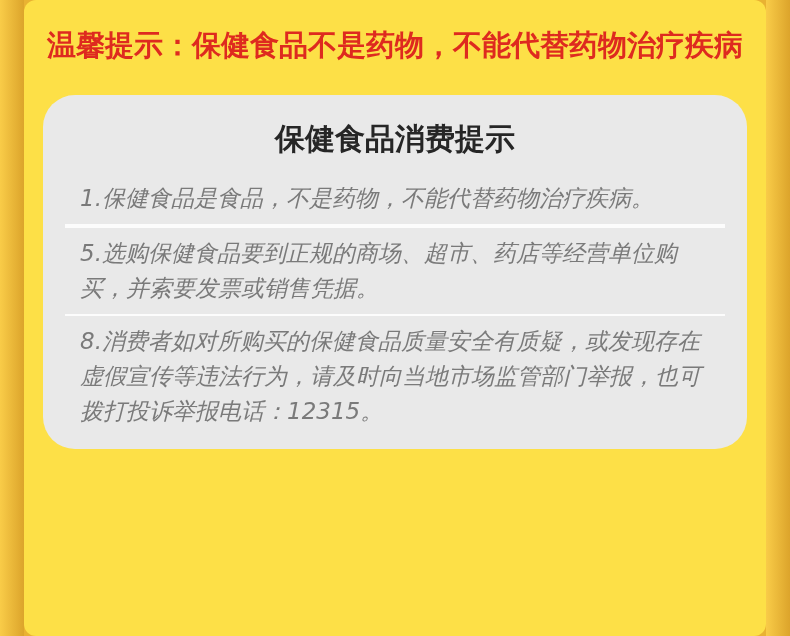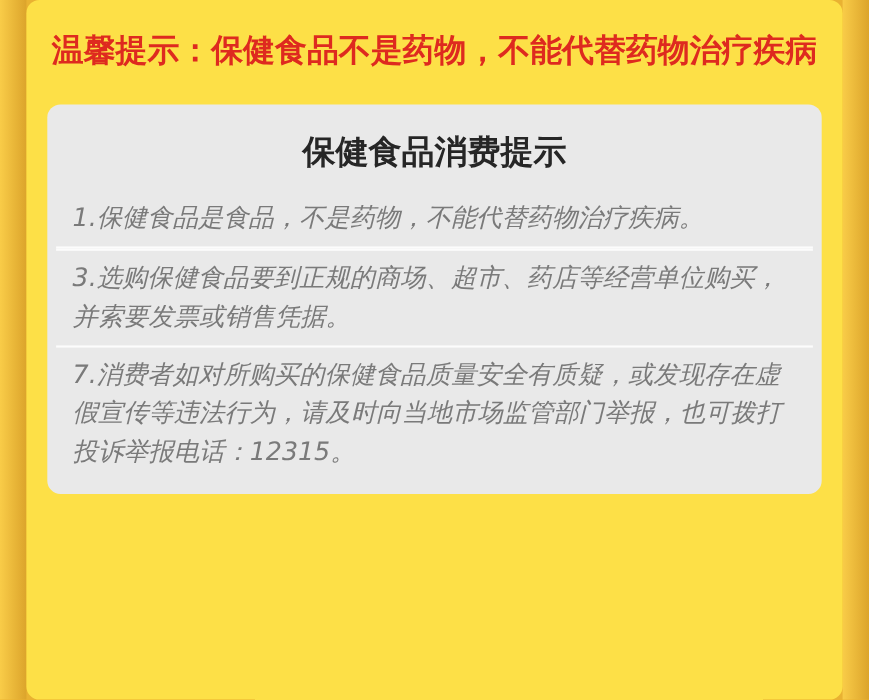--- a/index.html
+++ b/index.html
@@ -41,22 +41,22 @@
     text-align: center;
     font-size: 29px;
     line-height: 36px;
     font-weight: bold;
     color: #de2a1f;
     white-space: nowrap;
   }
   .notice-card {
     margin: 31px 19px 0;
     background: #e9e9e9;
-    border-radius: 12px;
-    padding: 26px 8px 12px;
+    border-radius: 32px;
+    padding: 26px 22px 12px;
     box-sizing: border-box;
   }
   .card-title {
     text-align: center;
     font-size: 30px;
     line-height: 36px;
     font-weight: bold;
     color: #262626;
     margin: 0 0 16px 0;
   }
@@ -89,21 +89,21 @@
 
     <div class="card-title">保健食品消费提示</div>
 
     <div class="notice-item">1.保健食品是食品，不是药物，不能代替药物治疗疾病。</div>
 
     <div class="item-divider"></div>
 
 
     <div class="item-divider"></div>
 
-    <div class="notice-item">3.选购保健食品要到正规的商场、超市、药店等经营单位购买，并索要发票或销售凭据。</div>
+    <div class="notice-item">5.选购保健食品要到正规的商场、超市、药店等经营单位购买，并索要发票或销售凭据。</div>
 
     <div class="item-divider"></div>
 
-    <div class="notice-item">7.消费者如对所购买的保健食品质量安全有质疑，或发现存在虚假宣传等违法行为，请及时向当地市场监管部门举报，也可拨打投诉举报电话：12315。</div>
+    <div class="notice-item">8.消费者如对所购买的保健食品质量安全有质疑，或发现存在虚假宣传等违法行为，请及时向当地市场监管部门举报，也可拨打投诉举报电话：12315。</div>
 
   </div>
 
 </div>
 
 </body></html>

